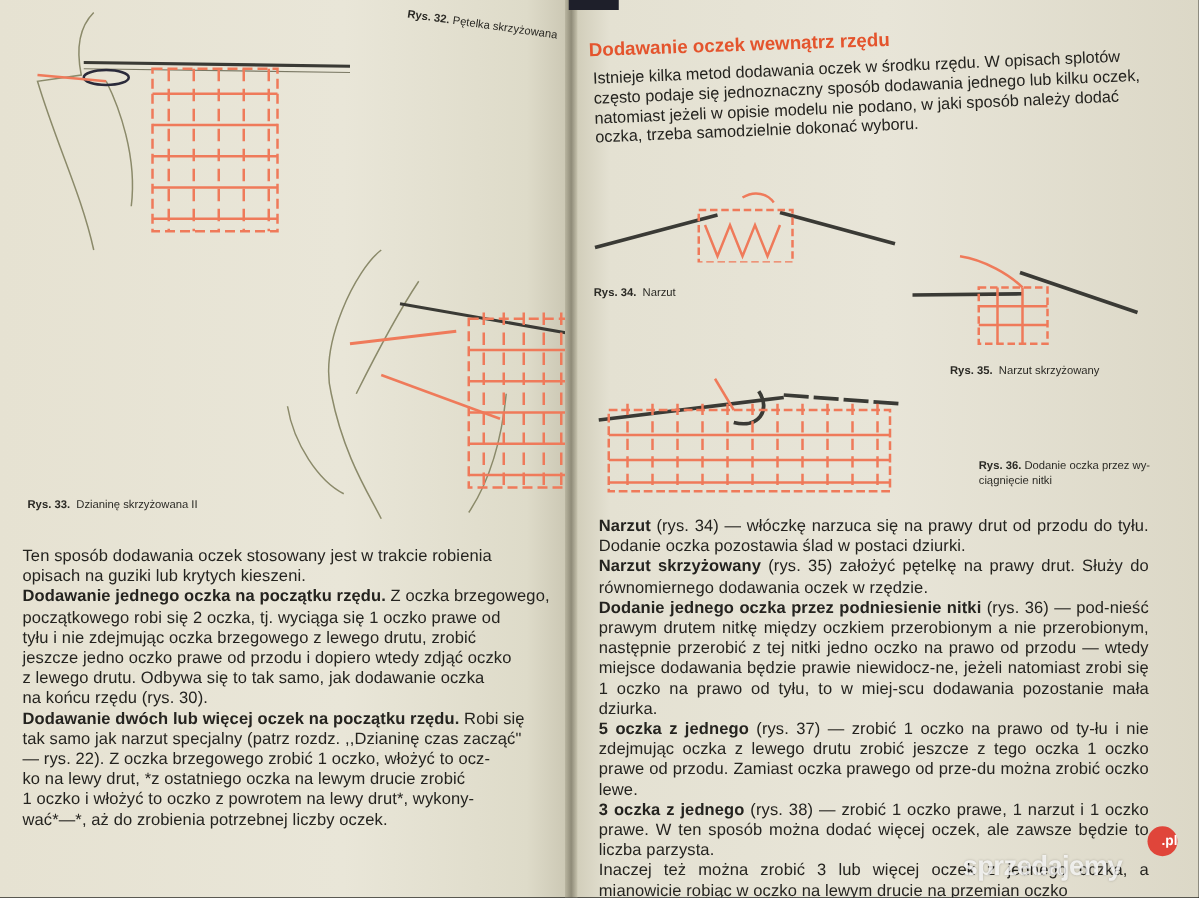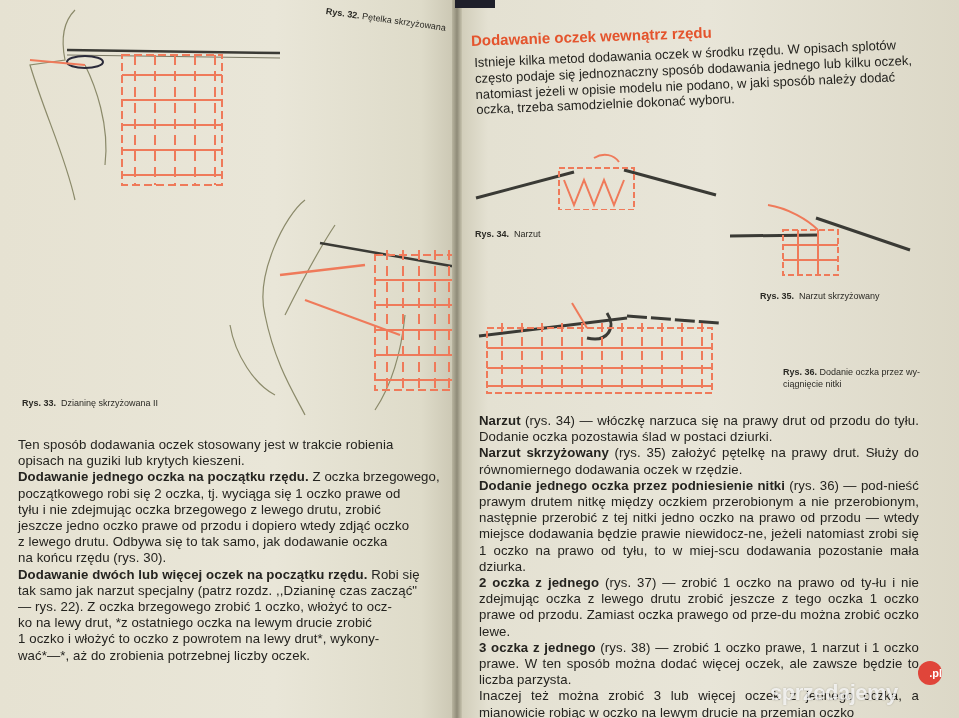--- a/index.html
+++ b/index.html
@@ -128,21 +128,21 @@
 </svg>
 <div class="caption" style="left:743px;top:366px;line-height:12px;margin-left:40px;">
   <b>Rys. 36.</b> <span>Dodanie oczka przez wy-</span><br>
   <span>ciągnięcie nitki</span>
 </div>
 
 <div class="body-text" style="left:479px;top:413px;width:440px;text-align:justify;">
   <p><span class="b">Narzut</span><span> (rys. 34) — włóczkę narzuca się na prawy drut od przodu do tyłu. Dodanie oczka pozostawia ślad w postaci dziurki.</span></p>
   <p><span class="b">Narzut skrzyżowany</span><span> (rys. 35) założyć pętelkę na prawy drut. Służy do równomiernego dodawania oczek w rzędzie.</span></p>
   <p><span class="b">Dodanie jednego oczka przez podniesienie nitki</span><span> (rys. 36) — pod-nieść prawym drutem nitkę między oczkiem przerobionym a nie przerobionym, następnie przerobić z tej nitki jedno oczko na prawo od przodu — wtedy miejsce dodawania będzie prawie niewidocz-ne, jeżeli natomiast zrobi się 1 oczko na prawo od tyłu, to w miej-scu dodawania pozostanie mała dziurka.</span></p>
-  <p><span class="b">2 oczka z jednego</span><span> (rys. 37) — zrobić 1 oczko na prawo od ty-łu i nie zdejmując oczka z lewego drutu zrobić jeszcze z tego oczka 1 oczko prawe od przodu. Zamiast oczka prawego od prze-du można zrobić oczko lewe.</span></p>
+  <p><span class="b">5 oczka z jednego</span><span> (rys. 37) — zrobić 1 oczko na prawo od ty-łu i nie zdejmując oczka z lewego drutu zrobić jeszcze z tego oczka 1 oczko prawe od przodu. Zamiast oczka prawego od prze-du można zrobić oczko lewe.</span></p>
   <p><span class="b">3 oczka z jednego</span><span> (rys. 38) — zrobić 1 oczko prawe, 1 narzut i 1 oczko prawe. W ten sposób można dodać więcej oczek, ale zawsze będzie to liczba parzysta.</span></p>
   <p><span>Inaczej też można zrobić 3 lub więcej oczek z jednego oczka, a mianowicie robiąc w oczko na lewym drucie na przemian oczko</span></p>
 </div>
 
 <div class="spine"></div>
 <div class="topbar"></div>
 
 <div class="watermark">sprzedajemy</div>
 <div class="wm-dot">.pl</div>
 

